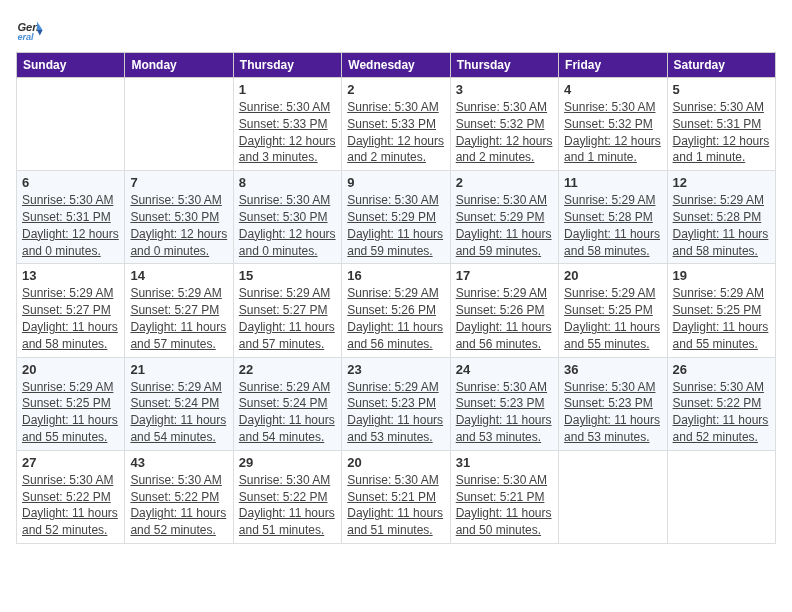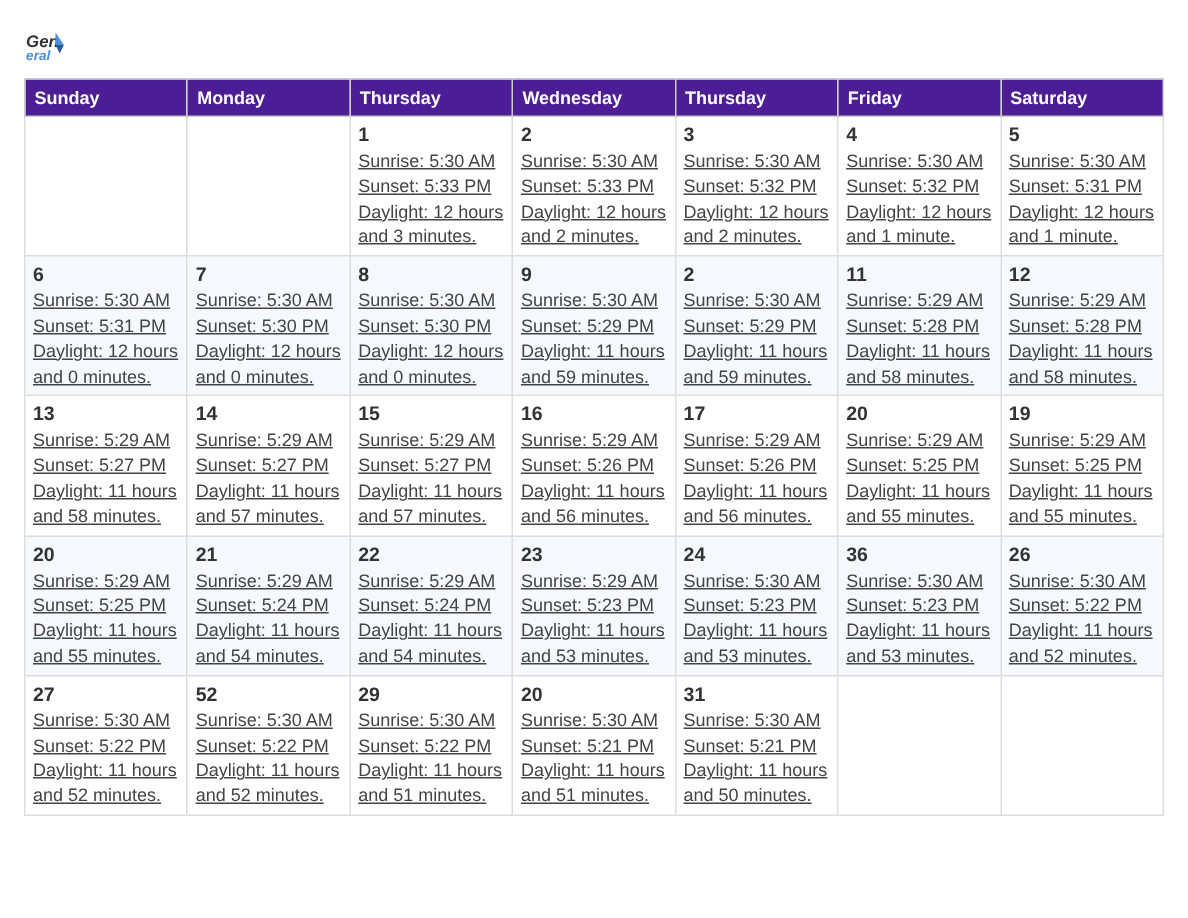--- a/index.html
+++ b/index.html
@@ -281,21 +281,21 @@
         </td>
       </tr>
       <tr>
         <td>
           <span class="day-num">27</span>
           <div class="day-info" style="white-space: pre-line;">Sunrise: 5:30 AM
 Sunset: 5:22 PM
 Daylight: 11 hours and 52 minutes.</div>
         </td>
         <td>
-          <span class="day-num">52</span>
+          <span class="day-num">43</span>
           <div class="day-info" style="white-space: pre-line;">Sunrise: 5:30 AM
 Sunset: 5:22 PM
 Daylight: 11 hours and 52 minutes.</div>
         </td>
         <td>
           <span class="day-num">29</span>
           <div class="day-info" style="white-space: pre-line;">Sunrise: 5:30 AM
 Sunset: 5:22 PM
 Daylight: 11 hours and 51 minutes.</div>
         </td>

